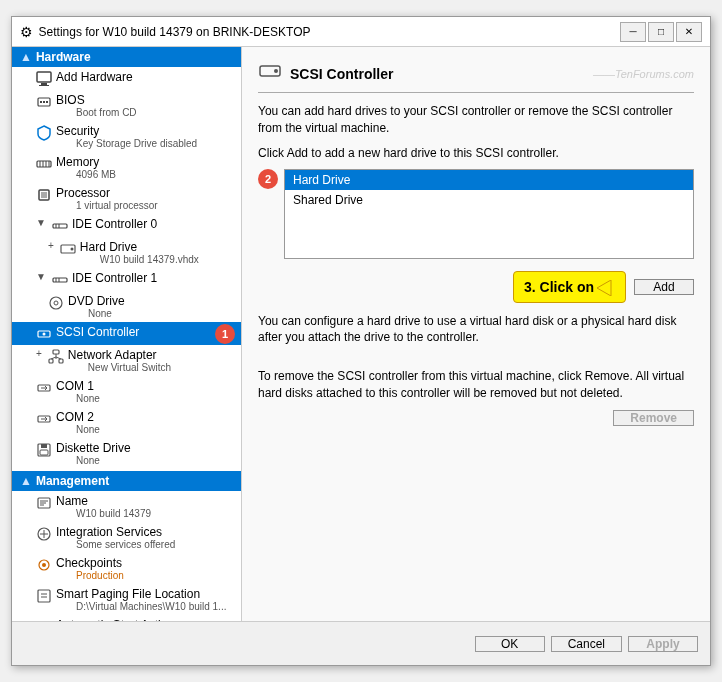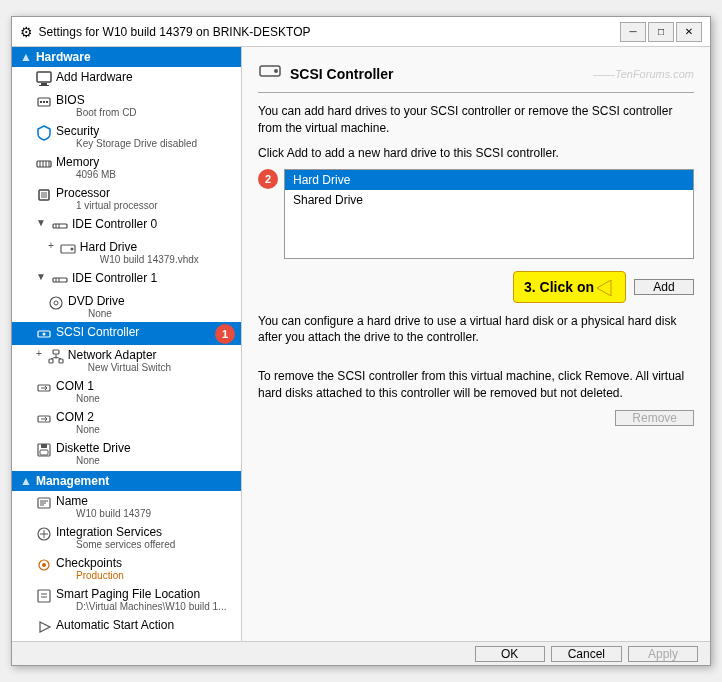--- a/index.html
+++ b/index.html
@@ -160,21 +160,21 @@
       color: white;
     }
     .btn {
       padding: 0 16px;
       font-size: 12px;
       background: #f0f0f0;
       border: 1px solid #999;
       cursor: pointer;
       min-width: 60px;
     }
-    .btn:disabled { color: #aaa; cursor: default; }
+    .btn:disabled { color: #aaa; cursor: default; font-weight: bold; }
     .btn.primary {
       background: #f0f0f0;
       border: 1px solid #888;
     }
     .panel-desc2 {
       font-size: 12px;
       color: #000;
       margin-bottom: 8px;
       line-height: 1.4;
     }
@@ -197,21 +197,21 @@
       z-index: 10;
     }
     
     .bottom-bar {
       background: #f0f0f0;
       border-top: 1px solid #ccc;
       padding: 6px 12px;
       display: flex;
       justify-content: flex-end;
       gap: 6px;
-      height: 24px;
+      height: 44px;
       align-items: center;
     }
     .bottom-bar .btn { min-width: 70px; }
     .bottom-bar .btn.ok {
       background: #f0f0f0;
     }
     
     .step-badge {
       display: inline-flex;
       align-items: center;

